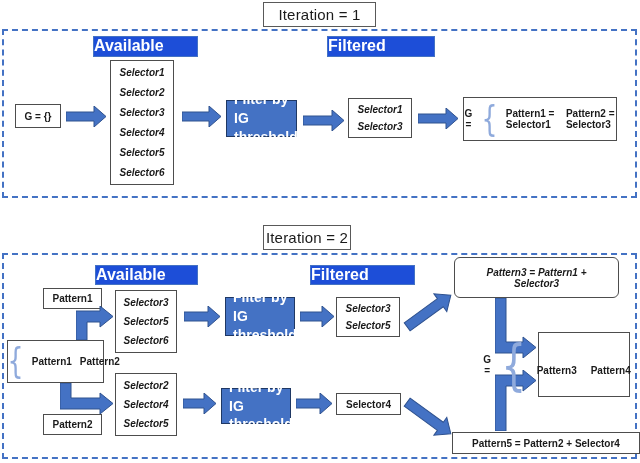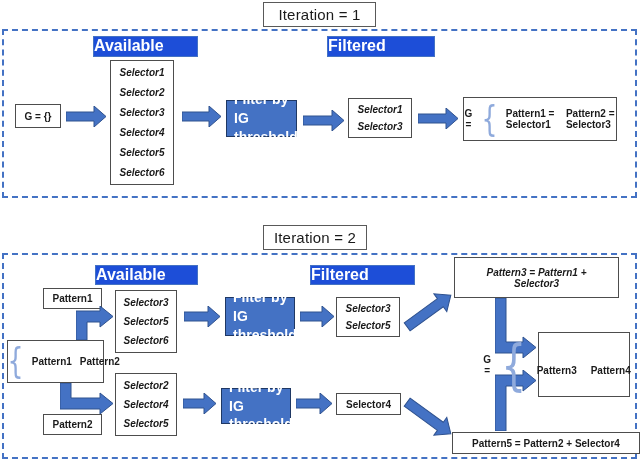--- a/index.html
+++ b/index.html
@@ -102,21 +102,21 @@
     <span>G =</span>
     <span class="brace brace2">{</span>
     <div class="col gap10">
       <span>Pattern1 = Selector1</span>
       <span>Pattern2 = Selector3</span>
     </div>
   </div>
 
   <div class="abs dashed" style="left:2px; top:253px; width:635px; height:206px;"></div>
 
-  <div class="abs box title-box" style="left:263px; top:225px; width:104px; height:25px;">
+  <div class="abs box title-box" style="left:263px; top:225px; width:88px; height:25px;">
     <span>Iteration = 2</span>
   </div>
 
   <div class="abs label" style="left:95px; top:265px; width:103px; height:20px;">
     <span>Available selectors</span>
   </div>
 
   <div class="abs label" style="left:310px; top:265px; width:105px; height:20px;">
     <span>Filtered selectors</span>
   </div>
@@ -196,21 +196,21 @@
     <g transform="rotate(-36 29 23)">
       <polygon points="2,18 43,18 43,12 56,23 43,34 43,28 2,28" fill="#4472C4" stroke="#2F528F" stroke-width="1"></polygon>
     </g>
   </svg>
   <svg class="abs" style="left:400px; top:395px;" width="58" height="46" viewBox="0 0 58 46">
     <g transform="rotate(36 29 23)">
       <polygon points="2,18 43,18 43,12 56,23 43,34 43,28 2,28" fill="#4472C4" stroke="#2F528F" stroke-width="1"></polygon>
     </g>
   </svg>
 
-  <div class="abs box list" style="left:454px; top:257px; width:165px; height:41px;">
+  <div class="abs box list" style="left:454px; top:257px; width:165px; height:41px;border-radius:6px;">
     <span>Pattern3 = Pattern1 + Selector3</span>
   </div>
 
   <div class="abs box" style="left:452px; top:432px; width:188px; height:22px;">
     <span>Pattern5 = Pattern2 + Selector4</span>
   </div>
 
   <svg class="abs" style="left:495px; top:298px;" width="43" height="60" viewBox="0 0 43 60">
     <polygon points="0,0 11,0 11,44 28,44 28,39 41,49.5 28,60 28,55 0,55" fill="#4472C4" stroke="#2F528F" stroke-width="1"></polygon>
   </svg>

